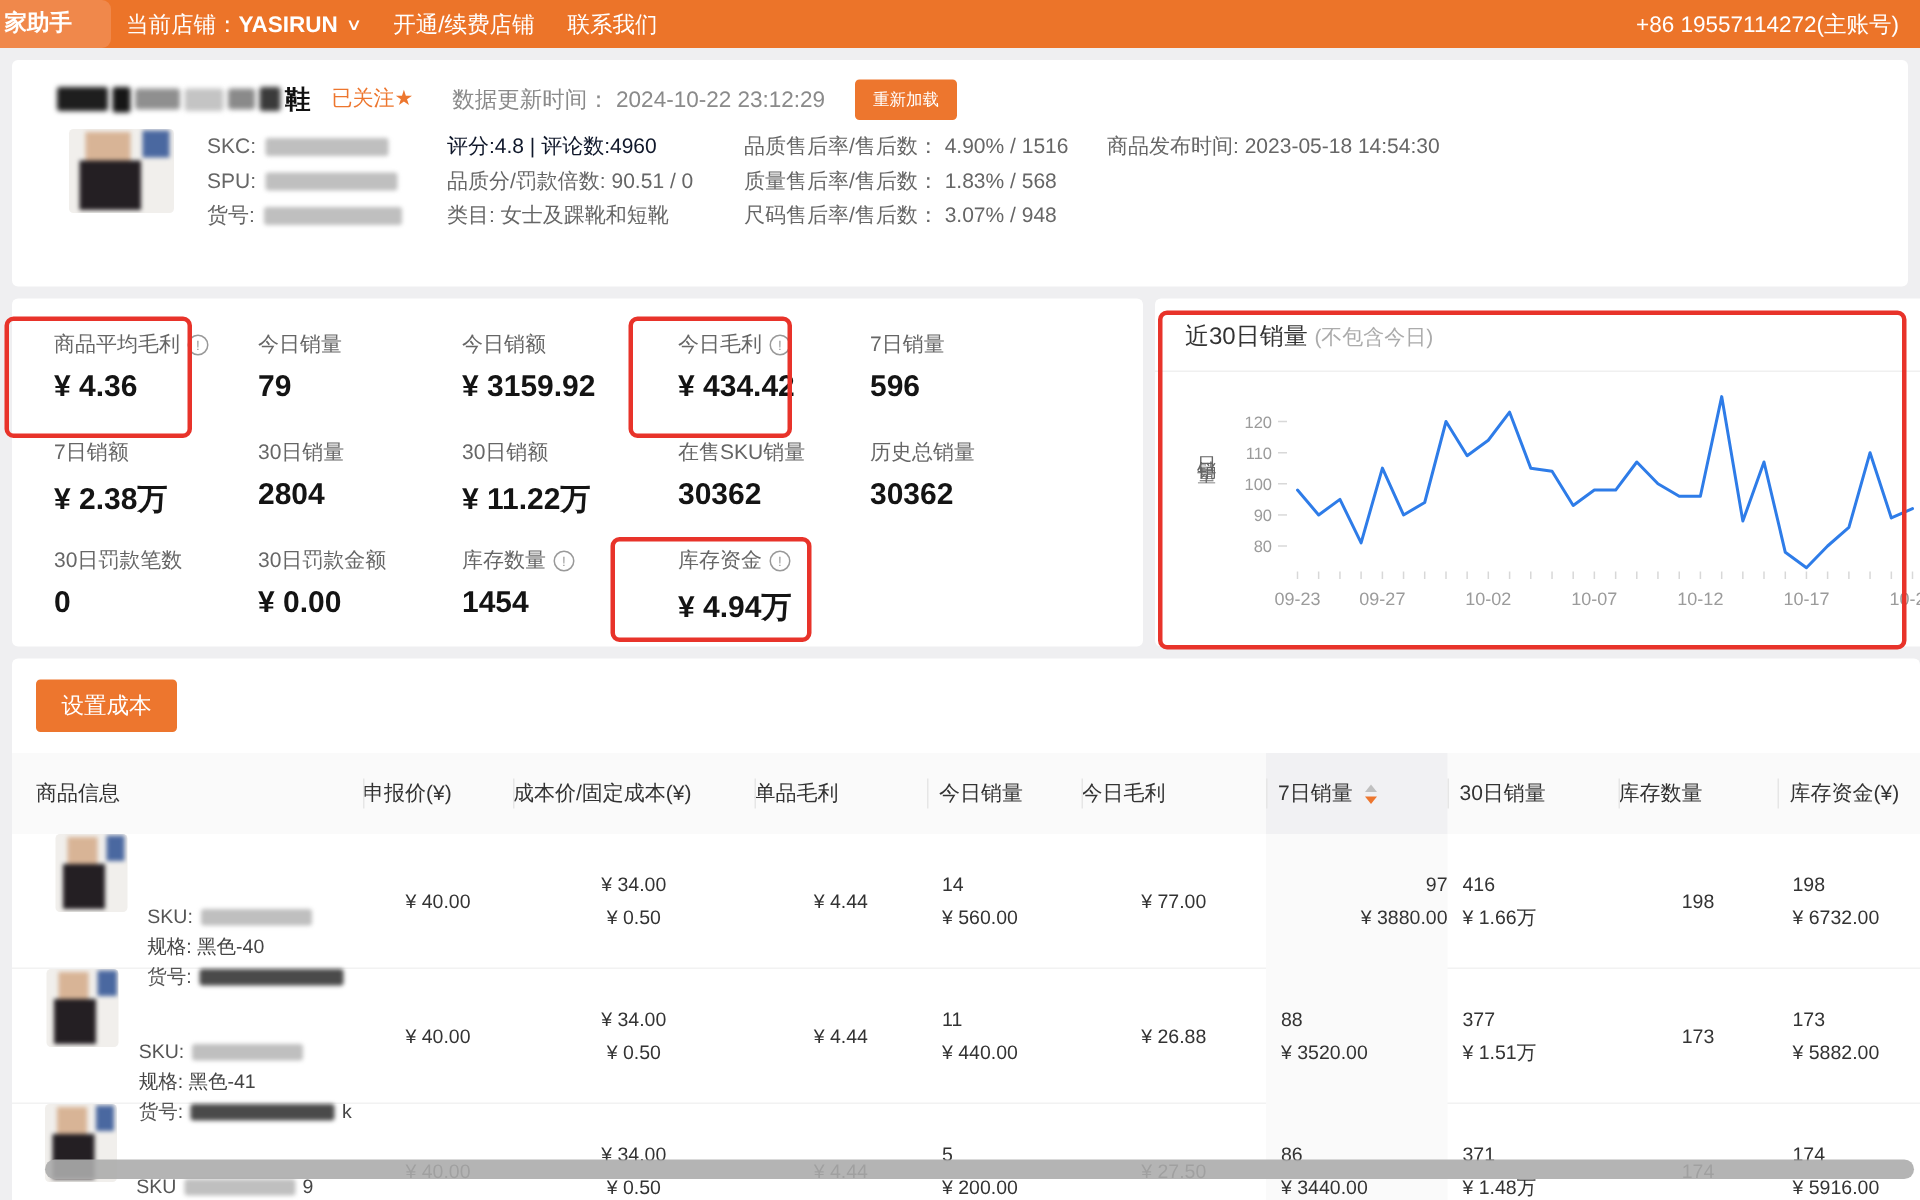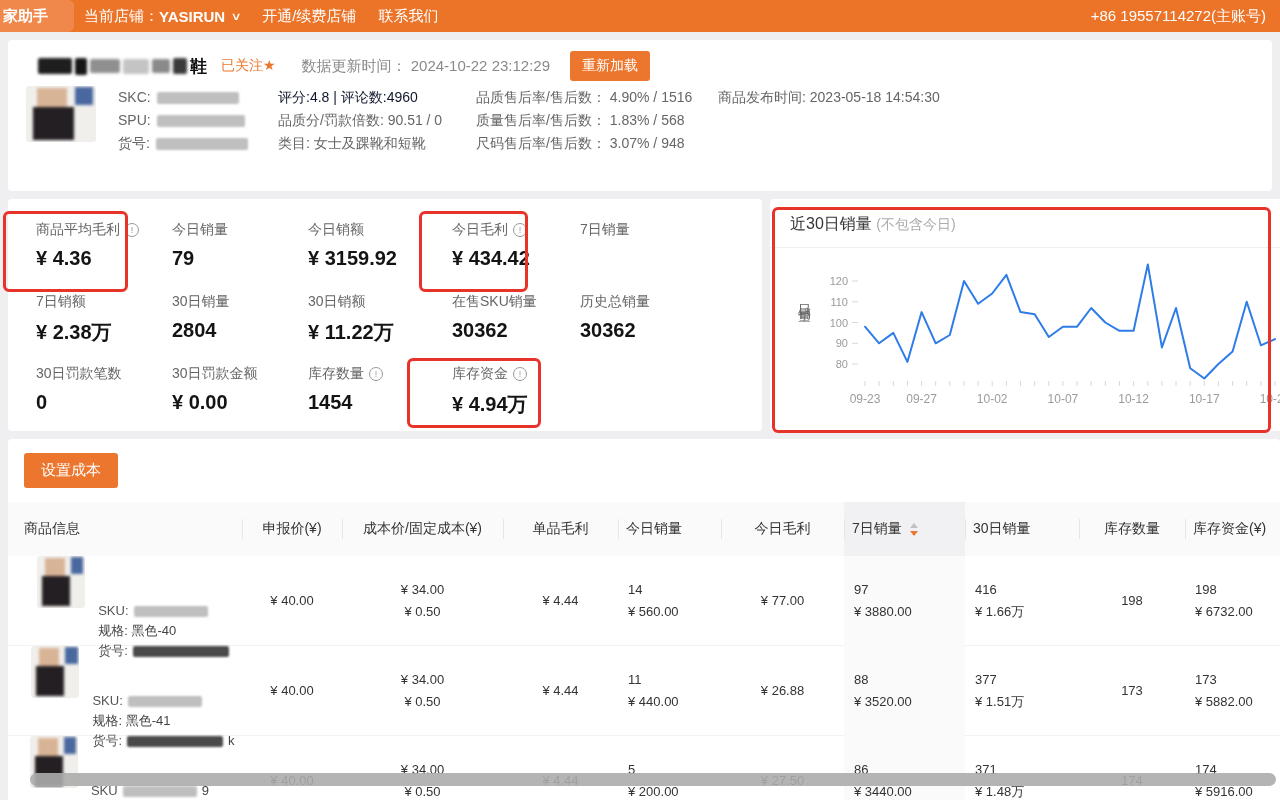--- a/index.html
+++ b/index.html
@@ -22,22 +22,22 @@
   .product-panel { margin:8px 8px 0; height:151px; }
   .prod-header { display:flex; align-items:center; padding:20px 0 0 30px; gap:14px; height:32px; }
   .redact-title { display:flex; align-items:center; gap:3px; }
   .rd { display:inline-block; height:12px; border-radius:2px; filter:blur(1.3px); vertical-align:middle; }
   .rd-g { background:#BFBFBF; }
   .rd-d { background:#4A4A4A; }
   .rt { display:inline-block; border-radius:2px; filter:blur(1.6px); }
   .followed { color:#ED762E; font-size:14px; white-space:nowrap; }
   .update-time { color:#8A8A8A; font-size:15px; margin-left:12px; white-space:nowrap; }
   .btn-orange { background:#ED762E; color:#fff; border:none; border-radius:3px; font-size:14px; cursor:pointer; font-family:inherit; white-space:nowrap; }
-  .btn-reload { padding:6px 12px; margin-left:6px; font-size:14px;text-align:center; }
-  .prod-body { display:flex; padding:14px 0 0 18px; }
+  .btn-reload { padding:6px 12px; margin-left:6px; font-size:11px;text-align:center; }
+  .prod-body { display:flex; padding:14px 0 0 38px; }
   .thumb { position:relative; overflow:hidden; border-radius:3px; background:#F1EFEC; }
   .thumb-main { width:70px; height:56px; flex:0 0 70px; }
   .mosaic { position:absolute; inset:0; filter:blur(1.5px); }
   .mosaic i { position:absolute; display:block; }
   .px1 { left:16%; top:4%; width:42%; height:42%; background:#D8B496; }
   .px2 { left:10%; top:38%; width:58%; height:58%; background:#241F23; }
   .px3 { right:4%; top:2%; width:26%; height:32%; background:#4A68A0; }
   .pcol { font-size:14px; color:#666; line-height:23px; white-space:nowrap; }
   .pcol .pl { display:flex; align-items:center; gap:6px; height:23px; }
   .pcol-1 { margin-left:22px; width:160px; }
@@ -64,21 +64,21 @@
   .xtick { font-size:12px; fill:#9B9B9B; text-anchor:middle; }
   .tickline { stroke:#D8D8D8; stroke-width:1; }
 
   
   .table-panel { margin:8px 0 0 8px; width:1272px; height:400px; padding-top:14px; overflow:hidden; }
   .btn-setcost { margin-left:16px; padding:8px 17px; font-size:15px; }
   .tbl { width:1343px; margin-top:14px; font-size:13px; color:#333; }
   .tr { display:flex; }
   .thead { background:#FAFAFA; height:54px; align-items:center; font-size:14px; color:#333; }
   .th { position:relative; display:flex; align-items:center; height:54px; white-space:nowrap; }
-  .th.align-center { justify-content:center; }
+  .th.align-center { }
   .th.align-left { padding-left:8px; }
   .th:first-child { padding-left:16px; }
   .has-div::before { content:""; position:absolute; left:0; top:17px; height:20px; width:1px; background:#E6E6E6; }
   .col-hl-h { background:#F1F1F3; }
   .col-hl { background:#FAFAFA; }
   .sort { display:inline-flex; flex-direction:column; gap:3px; margin-left:8px; cursor:pointer; }
   .sort i { display:block; width:0; height:0; border-left:4px solid transparent; border-right:4px solid transparent; }
   .tri-up { border-bottom:5px solid #C0C0C0; }
   .tri-down { border-top:5px solid #C0C0C0; }
   .sort.desc .tri-down { border-top-color:#ED762E; }
@@ -192,20 +192,21 @@
           <div class="stat-label">
             <span>今日毛利</span>
             <span class="info-i">!</span>
           </div>
           <div class="stat-value">¥ 434.42</div>
         </div>
         <div class="stat-cell">
           <div class="stat-label">
             <span>7日销量</span>
           </div>
+          <div class="stat-value">596</div>
         </div>
         <div class="stat-cell">
           <div class="stat-label">
             <span>7日销额</span>
           </div>
           <div class="stat-value">¥ 2.38万</div>
         </div>
         <div class="stat-cell">
           <div class="stat-label">
             <span>30日销量</span>
@@ -388,21 +389,21 @@
         <div class="td align-center" style="flex: 0 0 115px;">
           <div class="cv">¥ 4.44</div>
         </div>
         <div class="td align-left" style="flex: 0 0 103px;">
           <div class="cv">14</div>
           <div class="cv">¥ 560.00</div>
         </div>
         <div class="td align-center" style="flex: 0 0 123px;">
           <div class="cv">¥ 77.00</div>
         </div>
-        <div class="td align-left col-hl" style="flex: 0 0 121px;">
+        <div class="td align-left col-hl" style="flex: 0 0 121px; align-items: flex-end;">
           <div class="cv">97</div>
           <div class="cv">¥ 3880.00</div>
         </div>
         <div class="td align-left" style="flex: 0 0 114px;">
           <div class="cv">416</div>
           <div class="cv">¥ 1.66万</div>
         </div>
         <div class="td align-center" style="flex: 0 0 106px;">
           <div class="cv">198</div>
         </div>

